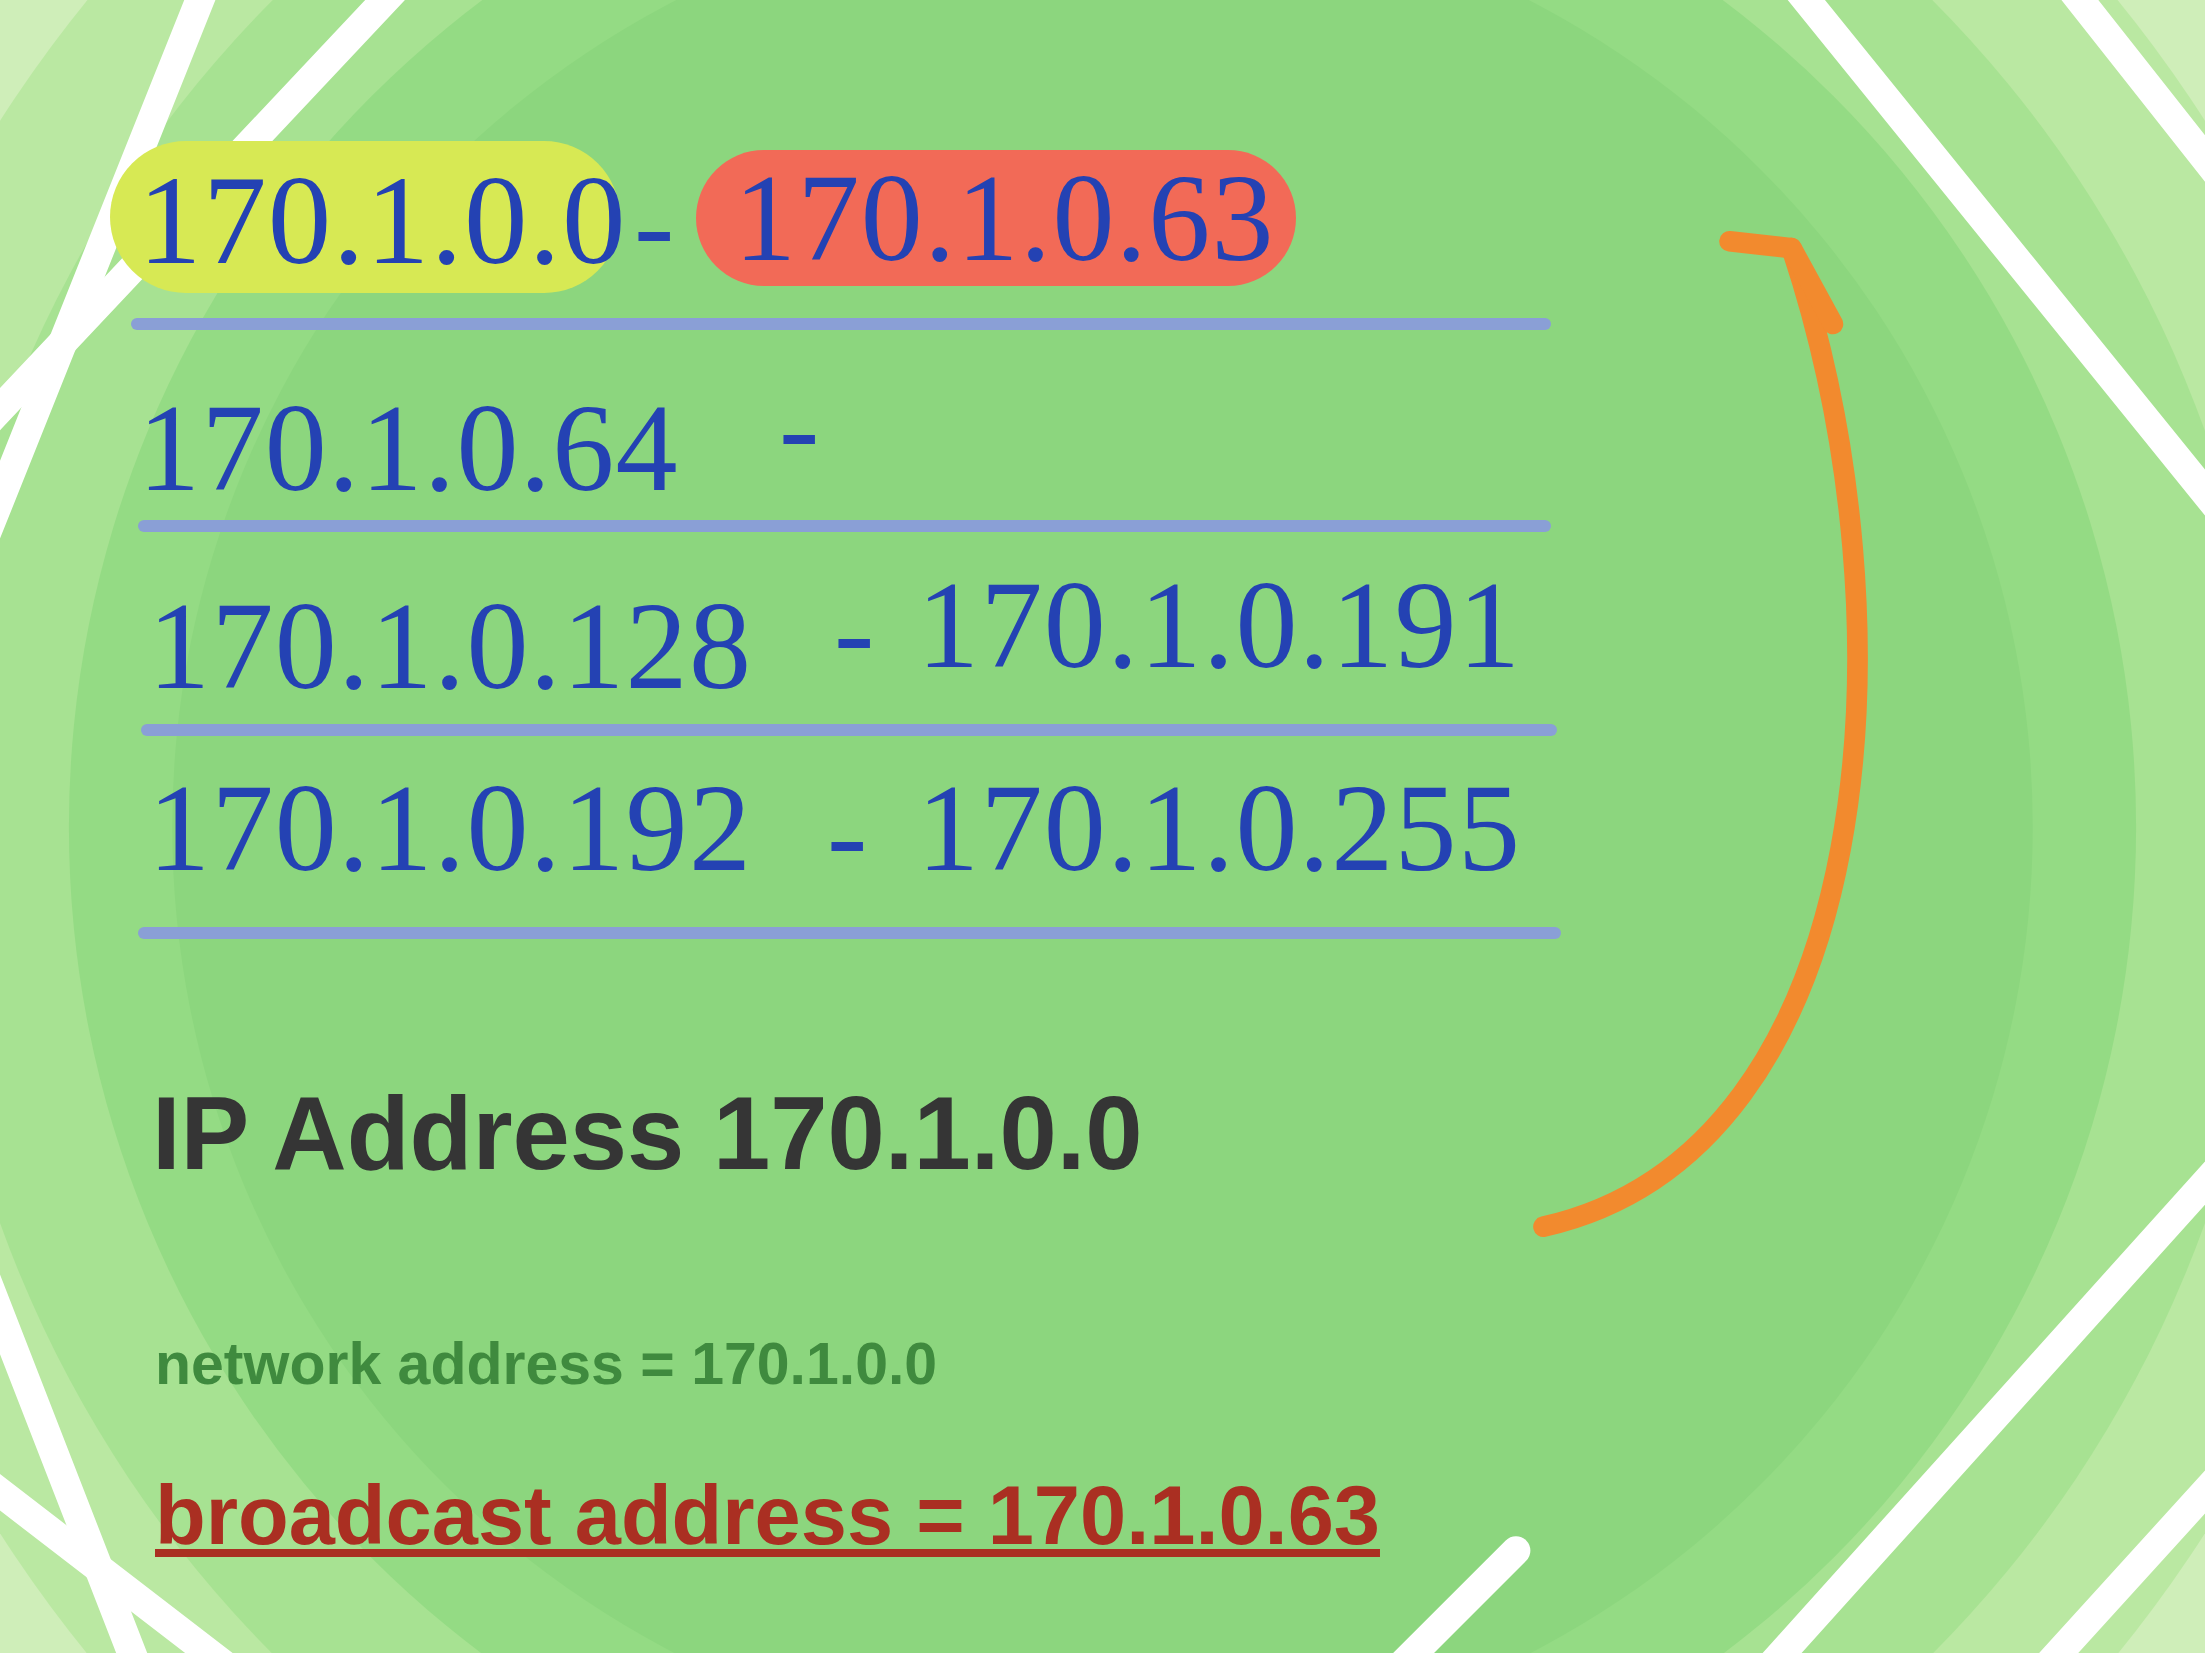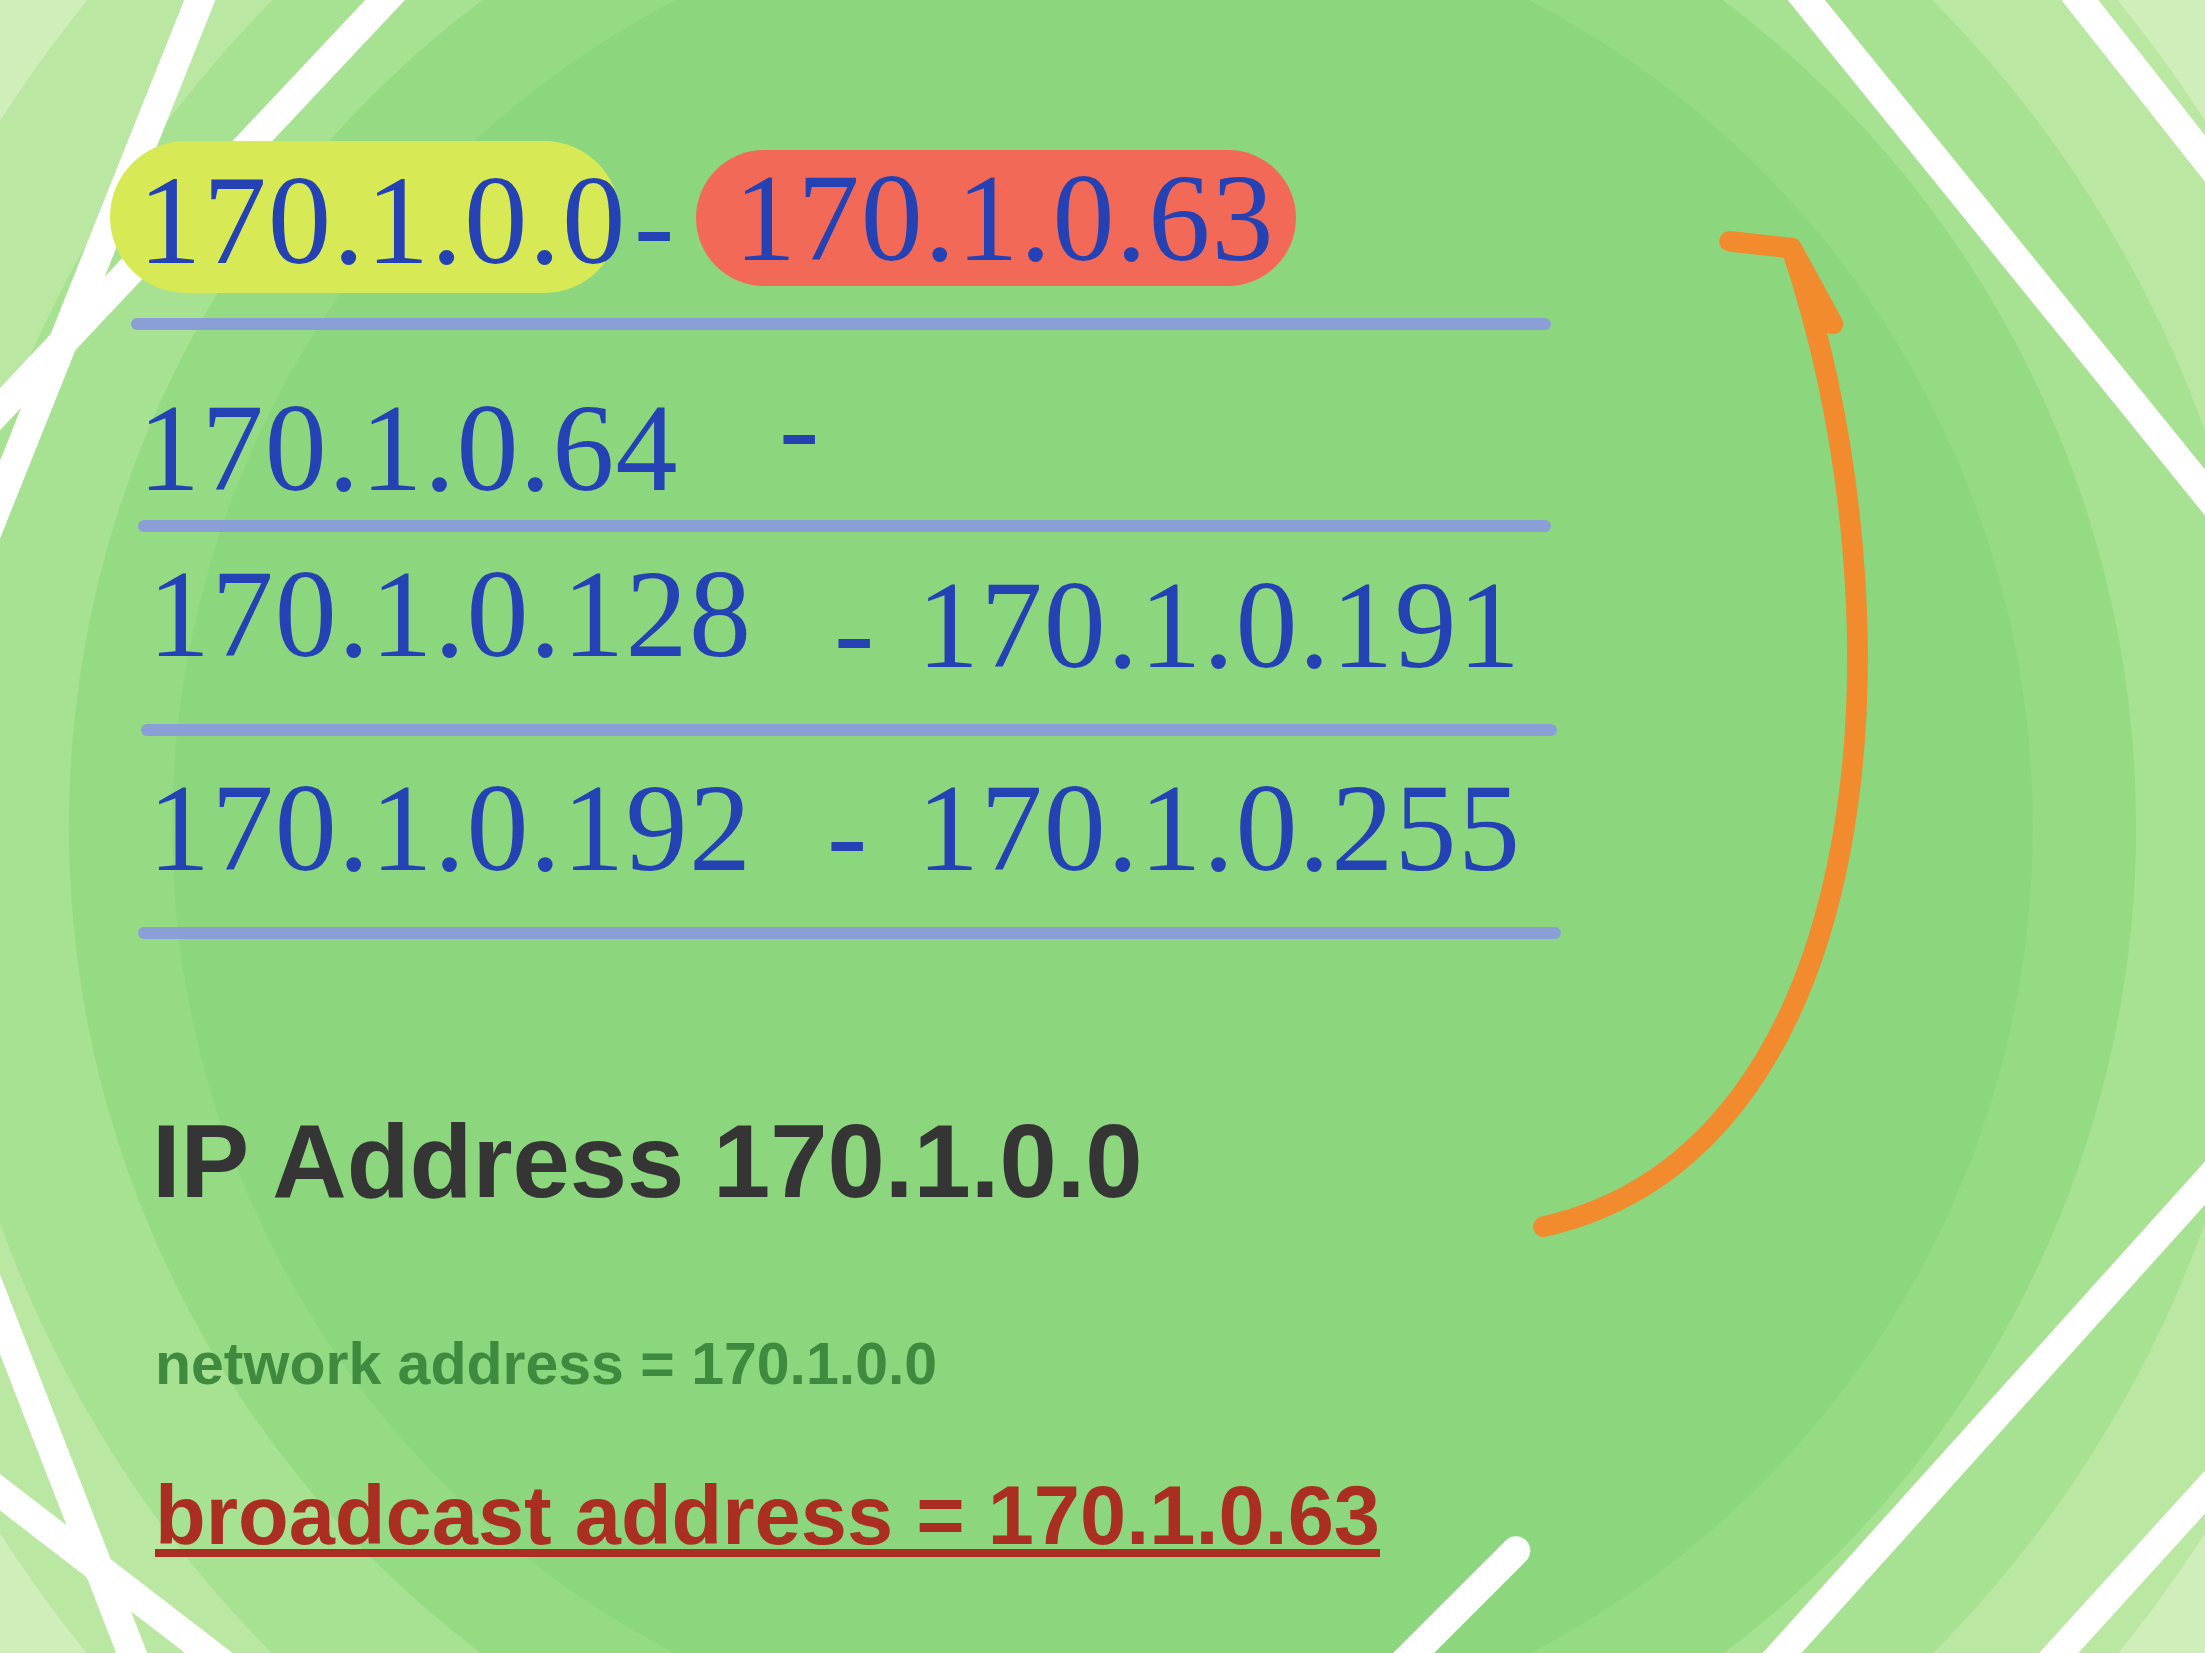--- a/index.html
+++ b/index.html
@@ -114,36 +114,36 @@
 
     <span class="hand" style="left:138px; top:148px; font-size:127px;">170.1.0.0</span>
     <span class="dash" style="left:634px; top:155px; font-size:121px;">-</span>
     <span class="hand" style="left:734px; top:148px; font-size:124px;">170.1.0.63</span>
     <div class="underline" style="left:131px; top:318px; width:1420px;"></div>
 
     <span class="hand" style="left:138px; top:351px; font-size:124px;margin-top:27px;">170.1.0.64</span>
     <span class="dash" style="left:779px; top:358px; font-size:121px;">-</span>
     <div class="underline" style="left:138px; top:520px; width:1413px;"></div>
 
-    <span class="hand" style="left:148px; top:544px; font-size:124px;">170.1.0.128</span>
+    <span class="hand" style="left:148px; top:576px; font-size:124px;">170.1.0.128</span>
     <span class="dash" style="left:834px; top:562px; font-size:121px;">-</span>
     <span class="hand" style="left:917px; top:555px; font-size:124px;">170.1.0.191</span>
     <div class="underline" style="left:141px; top:724px; width:1416px;"></div>
 
     <span class="hand" style="left:148px; top:758px; font-size:124px;">170.1.0.192</span>
     <span class="dash" style="left:827px; top:765px; font-size:121px;">-</span>
     <span class="hand" style="left:917px; top:758px; font-size:124px;">170.1.0.255</span>
     <div class="underline" style="left:138px; top:927px; width:1423px;"></div>
 
     <svg class="arrow-svg" viewBox="0 0 3200 2400" width="2205" height="1654">
       <path d="M 2240 1780 C 2730 1670, 2780 900, 2600 360" fill="none" stroke="#f28a2e" stroke-width="30" stroke-linecap="round"></path>
       <path d="M 2600 360 L 2510 350 M 2600 360 L 2660 470" fill="none" stroke="#f28a2e" stroke-width="30" stroke-linecap="round"></path>
     </svg>
 
-    <div class="printed printed-dark" style="left:152px; top:1075px; font-size:103px;margin-top:28px;">IP Address 170.1.0.0</div>
+    <div class="printed printed-dark" style="left:152px; top:1075px; font-size:103px;">IP Address 170.1.0.0</div>
 
     <div class="printed printed-green" style="left:155px; top:1330px; font-size:59px;">network address = 170.1.0.0</div>
 
     <div class="printed printed-red" style="left:155px; top:1468px; font-size:83px;text-decoration:underline;">broadcast address = 170.1.0.63</div>
 
   </div>
 </div>
 
 
 </body></html>

